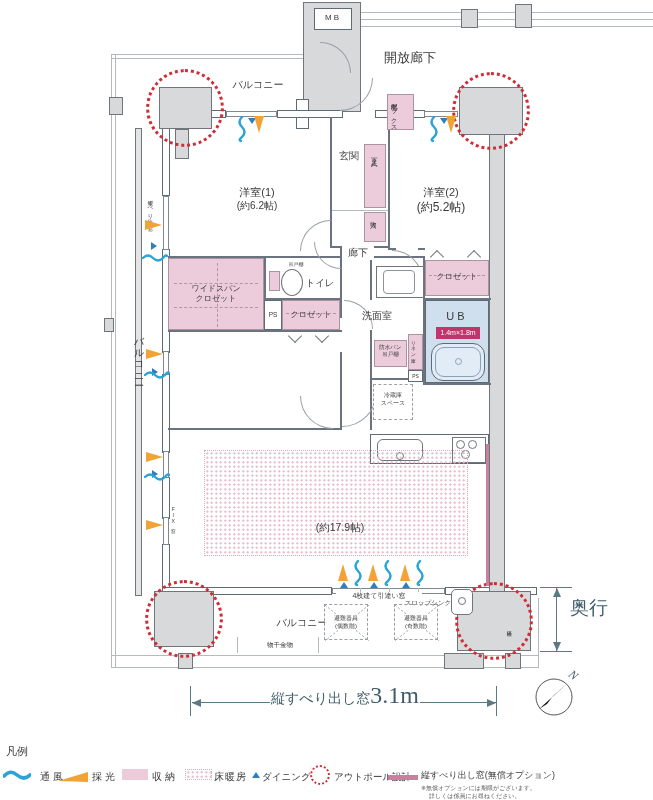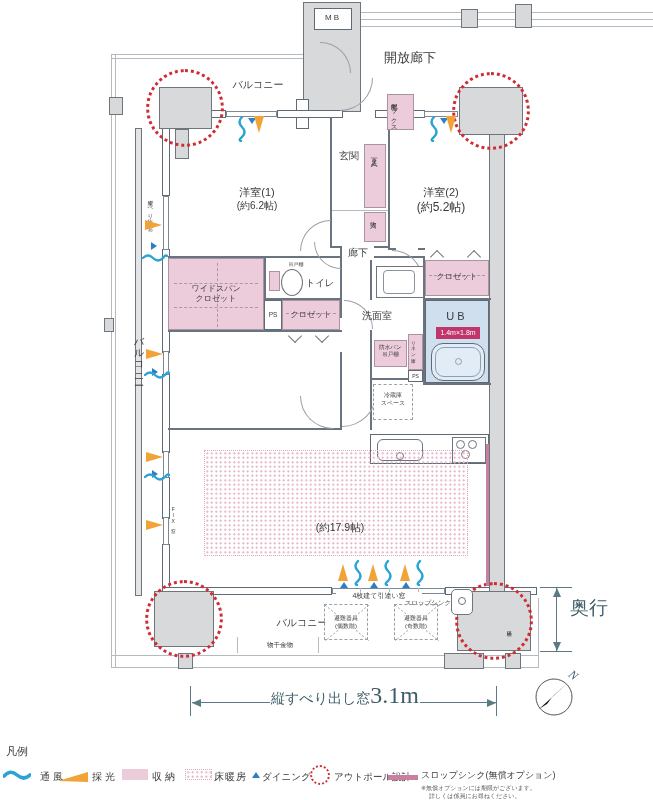--- a/index.html
+++ b/index.html
@@ -340,17 +340,17 @@
   <div class="lbl" style="left:92px;top:771px;width:34px;letter-spacing:3px;text-align:left">採光</div>
   <div class="abs" style="left:122px;top:769px;width:26px;height:11px;background:#ecccda"></div>
   <div class="lbl" style="left:152px;top:771px;width:34px;letter-spacing:3px;text-align:left">収納</div>
   <div class="heat" style="left:185px;top:769px;width:27px;height:11px"></div>
   <div class="lbl" style="left:214px;top:771px;width:40px;letter-spacing:1px;text-align:left">床暖房</div>
   <div class="mini-up" style="left:252px;top:772px;border-bottom-color:#2d7fc1"></div>
   <div class="lbl" style="left:262px;top:771px;width:60px;font-size:9.5px;text-align:left">ダイニング</div>
   <div class="abs" style="left:310px;top:765px;width:20px;height:20px;border:2px dotted #cf2c35;border-radius:50%;box-sizing:border-box"></div>
   <div class="lbl" style="left:334px;top:771px;width:80px;font-size:9.5px;text-align:left">アウトポール設計</div>
   <div class="accent" style="left:388px;top:775px;width:30px;height:5px"></div>
-  <div class="lbl" style="left:421px;top:770px;width:180px;font-size:9px;text-align:left">スロップシンク(無償オプション)</div>
+  <div class="lbl" style="left:421px;top:770px;width:180px;font-size:9px;text-align:left">縦すべり出し窓(無償オプション)</div>
   <div class="lbl" style="left:421px;top:785px;width:160px;font-size:6px;text-align:left;color:#555">※無償オプションには期限がございます。</div>
   <div class="lbl" style="left:429px;top:793px;width:150px;font-size:6px;text-align:left;color:#555">詳しくは係員にお尋ねください。</div>
 
 </div>
 
 </body></html>

